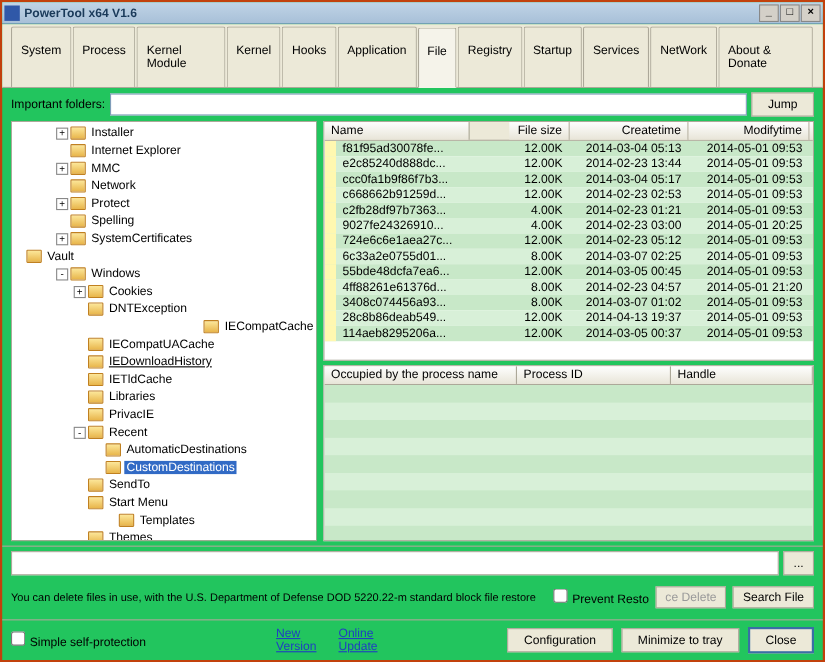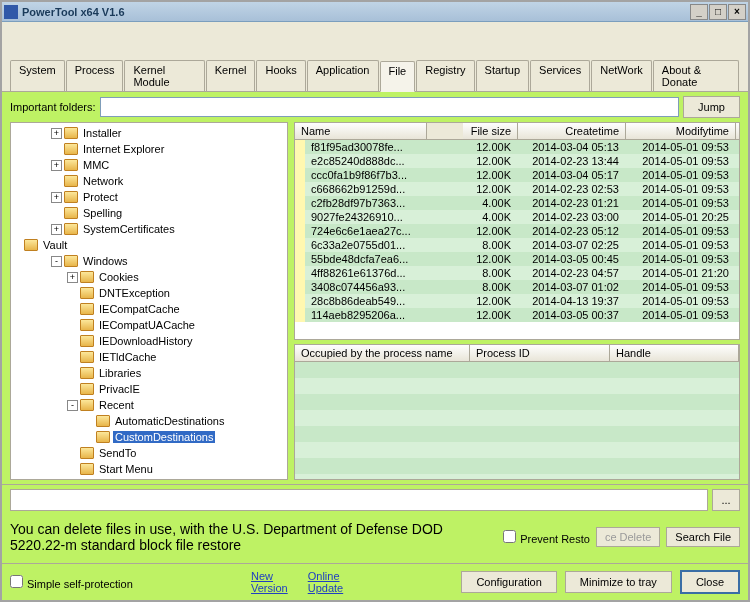--- a/index.html
+++ b/index.html
@@ -1,24 +1,24 @@
 <!DOCTYPE html>
 <html><head>
 <meta charset="utf-8">
 <style>
 * { box-sizing: border-box; margin: 0; padding: 0; font-family: Tahoma, sans-serif; font-size: 11px; }
 body { background: #ece9d8; width: 750px; height: 602px; overflow: hidden; }
-.window { border: 2px solid #a3a3a3; background: #bef264; width: 750px; height: 602px; display: flex; flex-direction: column; }
+.window { border: 2px solid #c2410c; background: #22c55e; width: 750px; height: 602px; display: flex; flex-direction: column; }
 .titlebar { background: linear-gradient(to bottom, #c0d4e6, #a8c0d8); height: 20px; display: flex; align-items: center; padding: 0 2px; border-bottom: 1px solid #7b9ebd; }
 .titlebar .icon { width: 14px; height: 14px; background: #3058a8; margin-right: 4px; }
 .titlebar .title { flex: 1; color: #1a3a5a; font-weight: bold; }
 .titlebar .btns { display: flex; gap: 1px; }
 .titlebar .btn { width: 18px; height: 16px; background: #d4d0c8; border: 1px solid #888; display: flex; align-items: center; justify-content: center; font-size: 10px; font-weight: bold; cursor: pointer; }
 .tabs { display: flex; background: #ece9d8; border-bottom: 1px solid #aca899; padding: 2px 8px 0 8px; }
-.tab { padding: 3px 8px; border: 1px solid #aca899; border-bottom: none; background: #ece9d8; margin-right: 1px; cursor: pointer; border-radius: 2px 2px 0 0; margin-top: 36px; }
+.tab { padding: 15px 8px; border: 1px solid #aca899; border-bottom: none; background: #ece9d8; margin-right: 1px; cursor: pointer; border-radius: 2px 2px 0 0; }
 .tab.active { background: #f5f3ea; position: relative; top: 1px; border-bottom: 1px solid #f5f3ea; }
 .toolbar { display: flex; align-items: center; padding: 4px 8px; gap: 4px; }
 .toolbar input { flex: 1; border: 1px solid #7f9db9; height: 20px; padding: 0 4px; }
 .toolbar button { padding: 2px 14px; border: 1px solid #aca899; background: #ece9d8; cursor: pointer; height: 22px; }
 .content { flex: 1; display: flex; padding: 0 8px 4px 8px; gap: 6px; min-height: 0; }
 .tree-pane { width: 278px; border: 1px solid #aca899; background: #fff; overflow: auto; padding: 2px 0; }
 .tree-item { display: flex; align-items: center; height: 16px; white-space: nowrap; cursor: pointer; }
 .tree-item .exp { width: 11px; height: 11px; border: 1px solid #888; display: inline-flex; align-items: center; justify-content: center; font-size: 9px; line-height: 1; margin-right: 2px; background: #fff; }
 .tree-item .noexp { width: 11px; display: inline-block; margin-right: 2px; }
 .tree-item .folder { width: 14px; height: 12px; background: linear-gradient(#fce79a, #e8b54a); border: 1px solid #c08020; margin-right: 3px; border-radius: 1px; }
@@ -35,21 +35,21 @@
 .grid-row:nth-child(even) { background: #d8f0d8; }
 .grid-row .cell { padding: 1px 6px; white-space: nowrap; overflow: hidden; text-overflow: ellipsis; border-right: 1px solid transparent; }
 .grid-row .marker { width: 10px; background: #fff8b0; flex: 0 0 10px; }
 .files .c-name { flex: 0 0 122px; } .files .c-size { flex: 0 0 55px; text-align: right; margin-left: 36px; } .files .c-ct { flex: 0 0 108px; text-align: right; } .files .c-mt { flex: 0 0 110px; text-align: right; } .files .c-prc { flex: 0 0 26px; text-align: right; }
 .proc .c-name { flex: 0 0 175px; } .proc .c-pid { flex: 0 0 140px; } .proc .c-handle { flex: 1; }
 .lower { padding: 4px 8px; border-top: 1px solid #aca899; }
 .pathbox { display: flex; gap: 4px; margin-bottom: 4px; }
 .pathbox .path { flex: 1; border: 1px solid #aca899; height: 22px; background: #fff; }
 .pathbox button { width: 28px; height: 22px; border: 1px solid #aca899; background: #ece9d8; cursor: pointer; }
 .msgrow { display: flex; align-items: center; gap: 6px; padding: 6px 0; }
-.msgrow .msg { flex: 1; font-size: 14px; }
+.msgrow .msg { flex: 1; font-size: 10px; }
 .msgrow button, .msgrow label { font-size: 11px; }
 .msgrow button { padding: 3px 8px; border: 1px solid #aca899; background: #ece9d8; cursor: pointer; }
 .msgrow button.disabled { color: #9a9a9a; }
 .bottombar { display: flex; align-items: center; padding: 6px 8px; border-top: 1px solid #aca899; gap: 8px; }
 .bottombar .links { flex: 1; display: flex; gap: 20px; justify-content: center; font-size: 11px; }
 .bottombar .links a { color: #2040c0; text-decoration: underline; }
 .bottombar button { padding: 4px 14px; border: 1px solid #aca899; background: #ece9d8; cursor: pointer; }
 .bottombar button.close { border: 2px solid #3a6ea5; }
 input[type=checkbox] { margin-right: 4px; }
 </style>
@@ -138,31 +138,31 @@
         <div class="tree-item" style="padding-left: 56px;">
           <span class="exp">+</span>
           <span class="folder"></span>
           <span class="label">Cookies</span>
         </div>
         <div class="tree-item" style="padding-left: 56px;">
           <span class="noexp"></span>
           <span class="folder"></span>
           <span class="label">DNTException</span>
         </div>
-        <div class="tree-item" style="padding-left: 56px;">
+        <div class="tree-item" style="padding-left: 56px; justify-content: flex-end;">
           <span class="noexp"></span>
           <span class="folder"></span>
           <span class="label">IECompatCache</span>
         </div>
         <div class="tree-item" style="padding-left: 56px;">
           <span class="noexp"></span>
           <span class="folder"></span>
           <span class="label">IECompatUACache</span>
         </div>
-        <div class="tree-item" style="padding-left: 56px;">
+        <div class="tree-item" style="padding-left: 56px; text-decoration: underline;">
           <span class="noexp"></span>
           <span class="folder"></span>
           <span class="label">IEDownloadHistory</span>
         </div>
         <div class="tree-item" style="padding-left: 56px;">
           <span class="noexp"></span>
           <span class="folder"></span>
           <span class="label">IETldCache</span>
         </div>
         <div class="tree-item" style="padding-left: 56px;">

